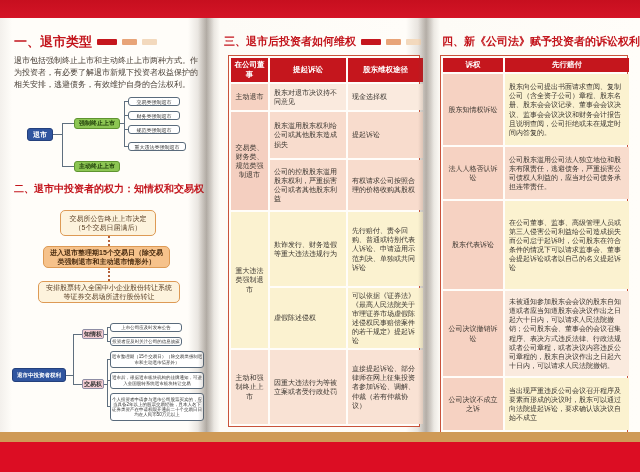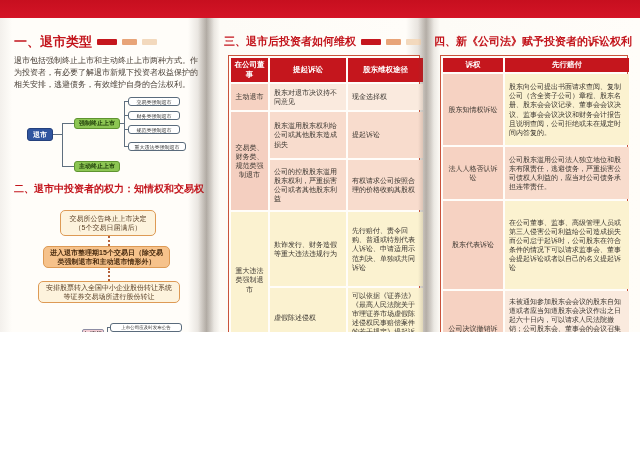--- a/index.html
+++ b/index.html
@@ -1,17 +1,17 @@
 <!DOCTYPE html>
 <html><head>
 <meta charset="utf-8">
 <style>
   html,body{margin:0;padding:0;}
   body{font-family:"Liberation Sans","DejaVu Sans",sans-serif;}
-  .page{position:relative;width:640px;height:332px;background:#e7e4e1;overflow:hidden;}
+  .page{position:relative;width:640px;height:472px;background:#e7e4e1;overflow:hidden;}
   .abs{position:absolute;}
   .band-top{left:0;top:0;width:640px;height:18px;background:linear-gradient(180deg,#c70f1f,#d41426);}
   .band-gold{left:0;top:432px;width:640px;height:10px;background:#cf9a56;}
   .band-red{left:0;top:442px;width:640px;height:30px;background:#dc0d23;}
   .panel{top:18px;height:414px;overflow:hidden;}
   .p1{left:0;width:206px;background:linear-gradient(90deg,#f3f0ec 0px,#fffdf9 12px,#fffdf9 188px,#d8d3cd 206px);}
   .p2{left:206px;width:220px;background:linear-gradient(90deg,#cfcac4 0px,#fdfbf6 14px,#fffdf9 200px,#d8d3cd 220px);}
   .p3{left:426px;width:214px;background:linear-gradient(90deg,#d5d0ca 0px,#fdfbf6 14px,#fffdf9 214px);}
   .fold{top:18px;height:454px;width:16px;pointer-events:none;}
   .title-row{display:flex;align-items:center;gap:5px;white-space:nowrap;}
@@ -169,21 +169,21 @@
             <td class="c1">主动和强制终止上市</td>
             <td>因重大违法行为等被立案或者受行政处罚</td>
             <td>直接提起诉讼、部分律师在网上征集投资者参加诉讼、调解、仲裁（若有仲裁协议）</td>
           </tr>
         </tbody>
       </table>
     </div>
   </div>
 
   <div class="abs panel p3">
-    <div class="abs title-row" style="left:8px;top:16px;">
+    <div class="abs title-row" style="left:16px;top:16px;">
       <span class="t1 fs11">四、新《公司法》赋予投资者的诉讼权利</span>
 
     </div>
 
     <div class="abs tblwrap" style="left:14px;top:37px;width:188px;">
       <table class="p3t">
         <colgroup>
             <col style="width:60px">
             <col style="width:124px">
           </colgroup>

